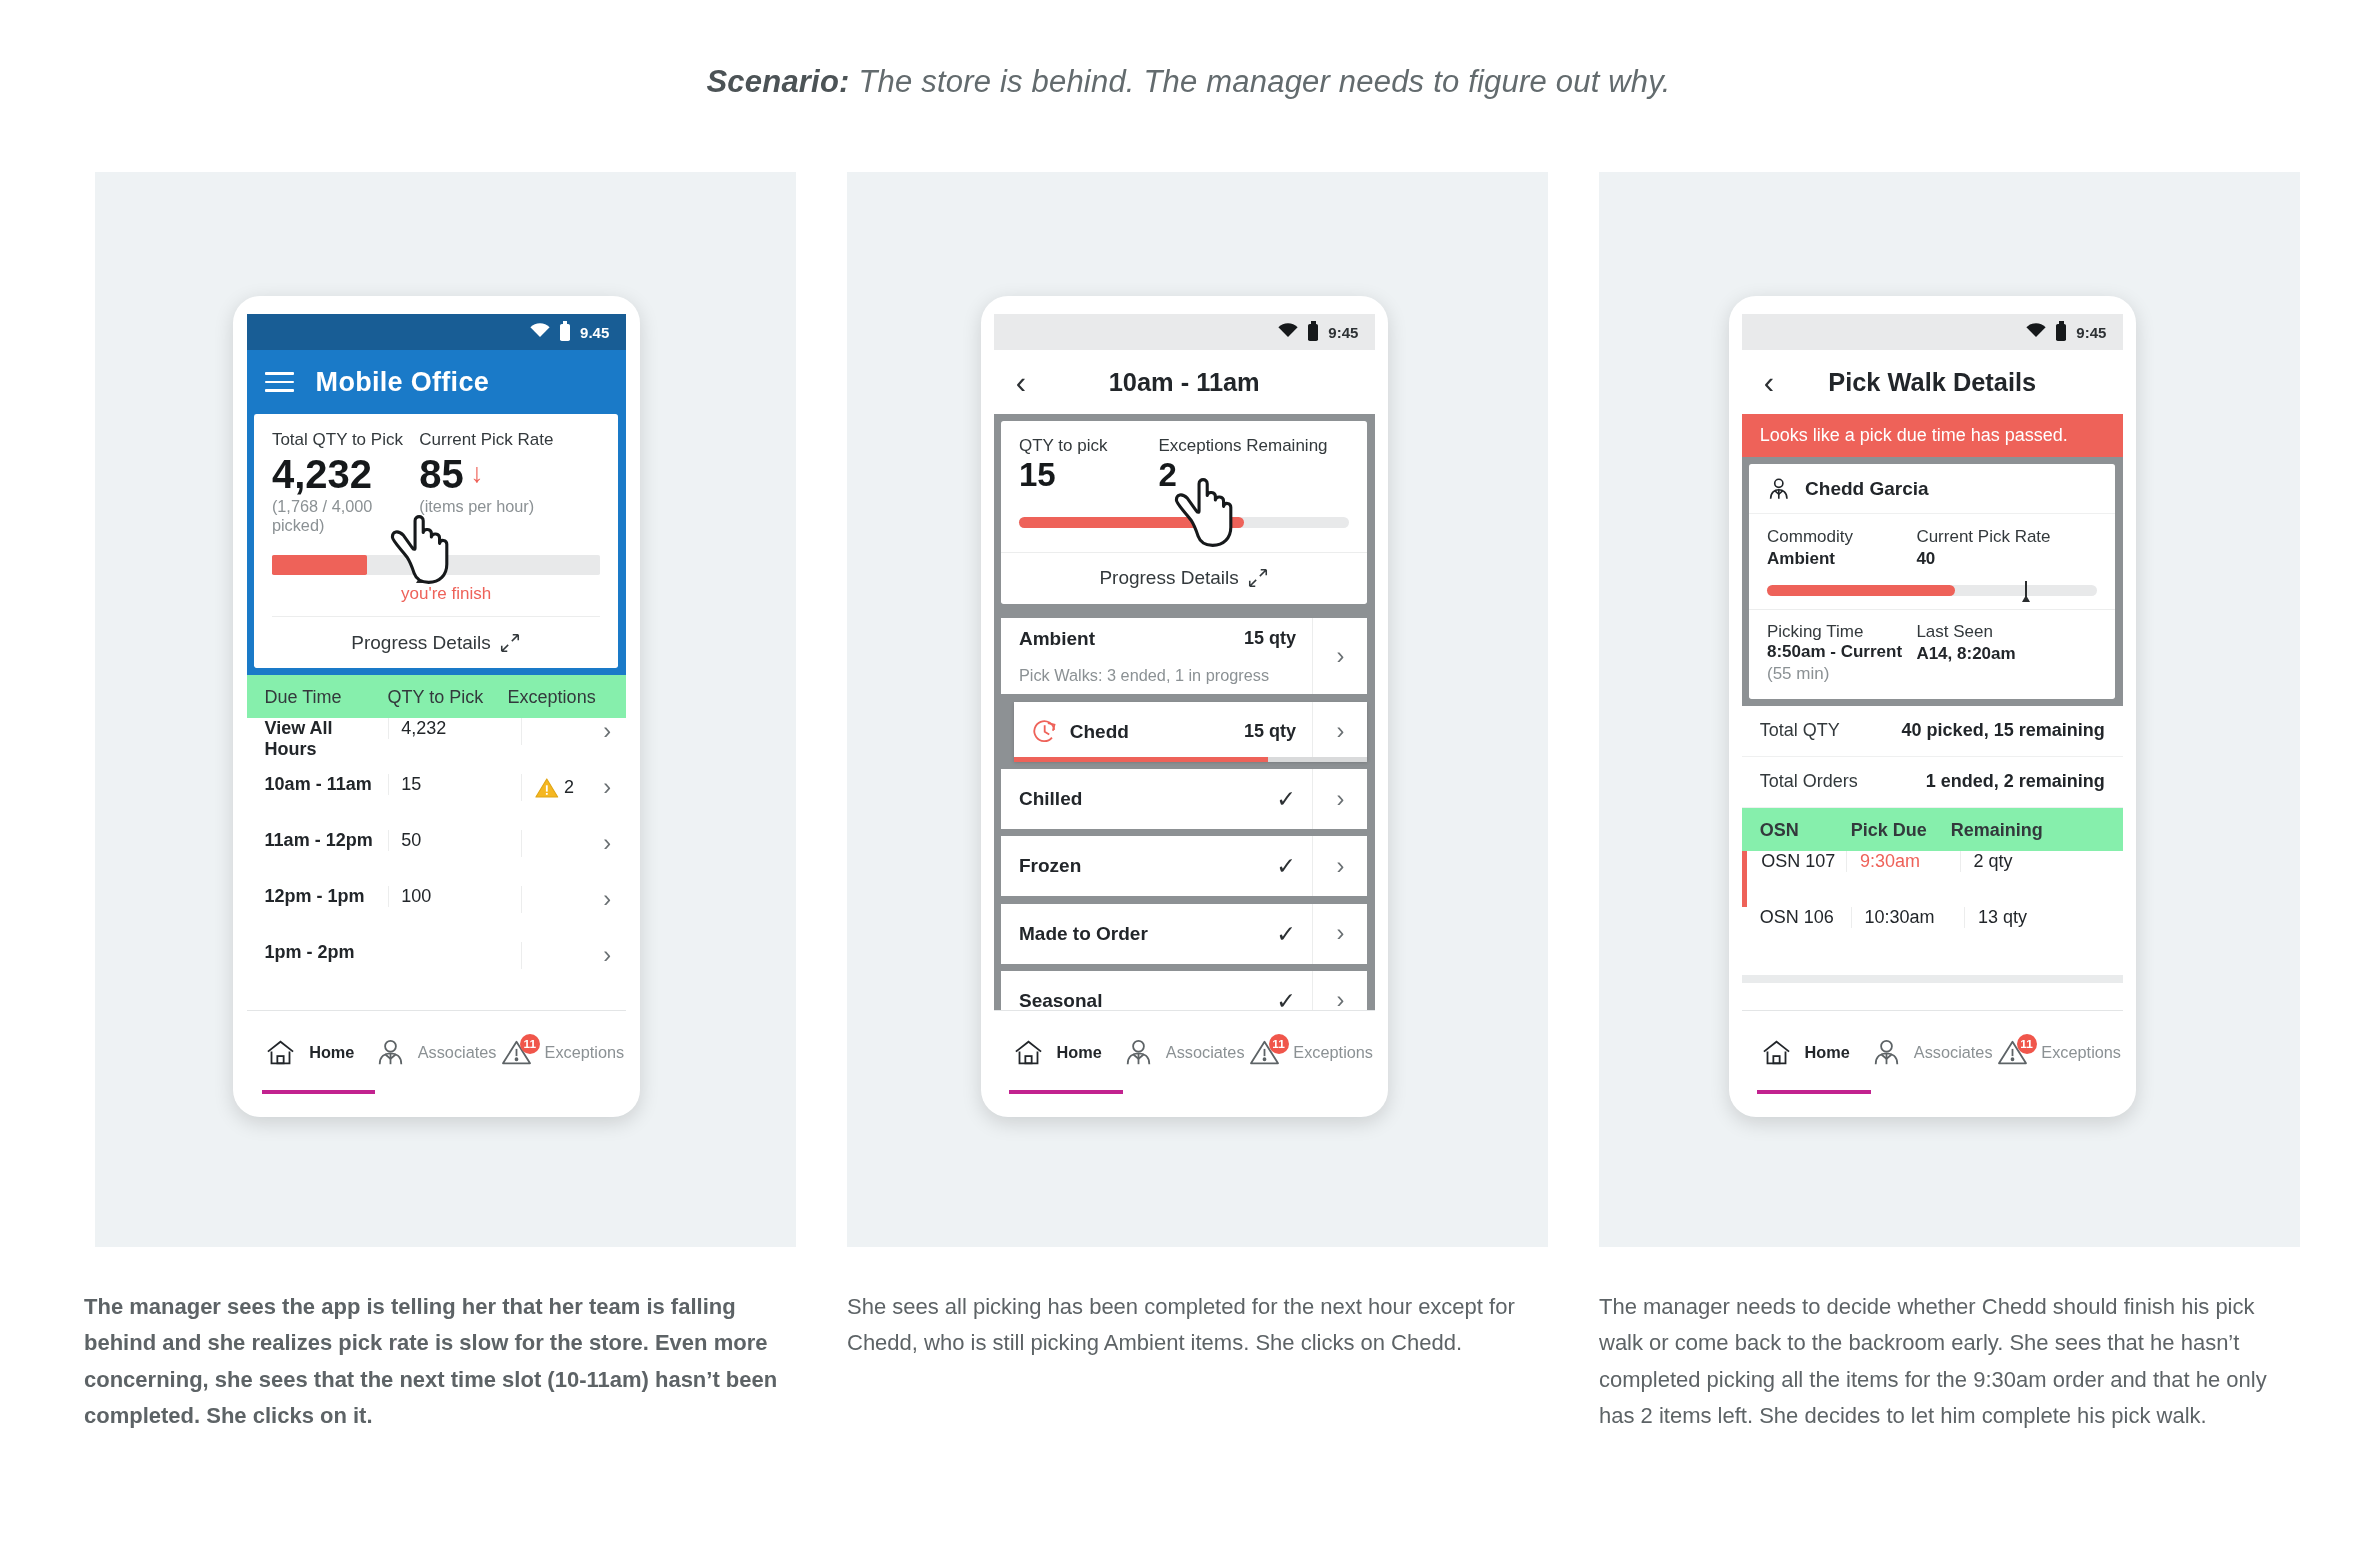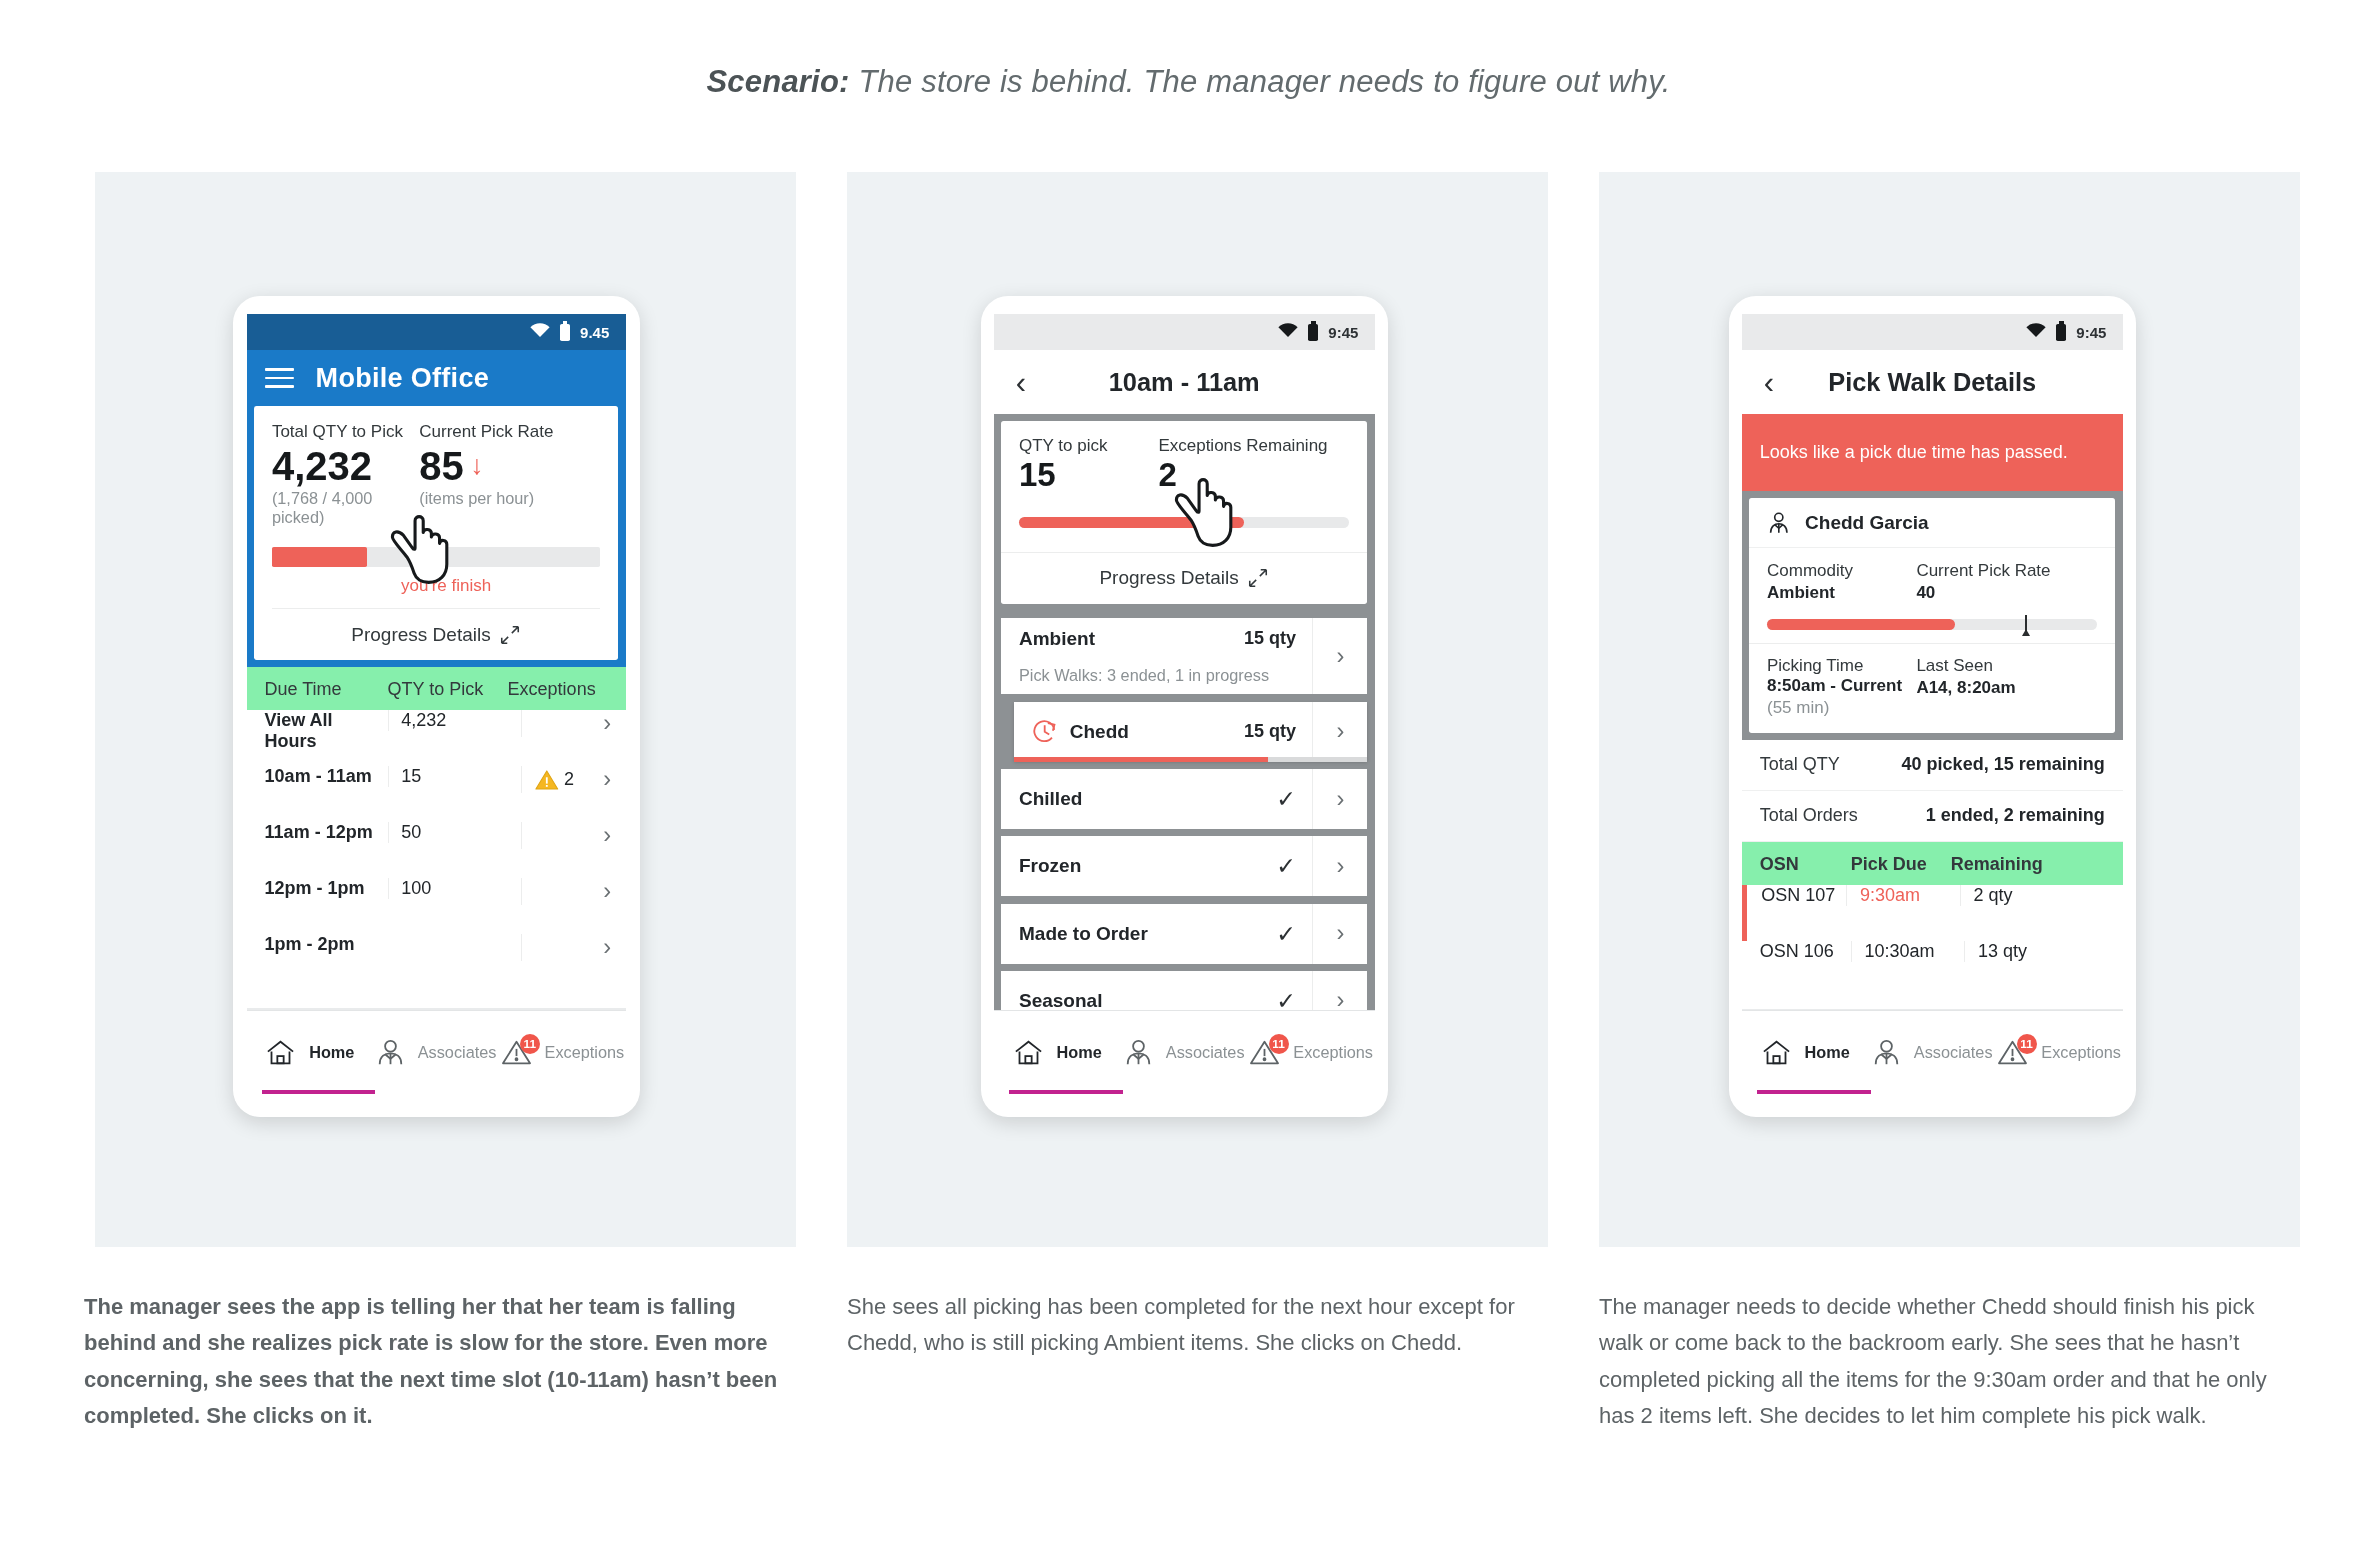--- a/index.html
+++ b/index.html
@@ -46,21 +46,21 @@
     font-size:15px;font-weight:bold;
   }
   .statusbar.dark{background:#185d95;color:#fff;}
   .statusbar.light{background:#e9eaeb;color:#2d3134;}
   .wifi{width:20px;height:14.5px;display:inline-block;}
   .batt{width:10px;height:17px;display:inline-block;border-radius:1.8px;position:relative;}
   .batt:before{content:"";position:absolute;left:2.7px;top:-2.7px;width:4.5px;height:2.7px;background:inherit;}
 
   
   .appbar{
-    background:#1a7ac8;color:#fff;height:56px;display:flex;align-items:center;padding-left:18px;gap:22px;
+    background:#1a7ac8;color:#fff;height:64px;display:flex;align-items:center;padding-left:18px;gap:22px;
   }
   .hamb{width:29px;height:20px;display:flex;flex-direction:column;justify-content:space-between;}
   .hamb i{display:block;height:2.7px;background:#fff;border-radius:0.9px;}
   .apptitle{font-size:27px;font-weight:bold;letter-spacing:0.3px;}
 
   .bluewrap{background:#1a7ac8;padding:0 7.3px 7.3px 7.3px;}
   .summary-card{background:#fff;border-radius:2.7px;padding:14.5px 18px 0 18px;}
   .sumrow{display:flex;}
   .sumcell{flex:1;}
   .sumlabel{font-size:17px;color:#33393c;line-height:1.25;}
@@ -118,21 +118,21 @@
 
   .listwrap{background:#e9ebec;padding-top:7.3px;}
   .lrow{display:flex;background:#fff;min-height:60px;align-items:stretch;margin-bottom:7.3px;position:relative;}
   .lrow .main{flex:1;display:flex;align-items:center;padding:0 16.3px 0 18px;gap:12.7px;}
   .lrow .nm{font-size:19px;font-weight:bold;color:#22262a;}
   .lrow .sub{font-size:16.3px;color:#8b9194;margin-top:3.6px;}
   .lrow .qty{font-size:18px;font-weight:bold;color:#22262a;margin-left:auto;}
   .lrow .tick{margin-left:auto;color:#2d3134;font-size:23.6px;font-weight:300;}
   .lrow .arrowcell{width:54px;display:flex;align-items:center;justify-content:center;border-left:0.9px solid #eceded;}
 
-  .alertbanner{background:#ee6259;color:#fff;font-size:18px;padding:28px 18px;}
+  .alertbanner{background:#ee6259;color:#fff;font-size:18px;padding:11px 18px;}
 
   .assoc-row{display:flex;align-items:center;gap:14.5px;padding:12.7px 18px;border-bottom:0.9px solid #eff0f0;}
   .assoc-row .nm{font-size:19px;font-weight:bold;color:#22262a;}
 
   .plainrow{display:flex;background:#fff;padding:14.5px 18px;justify-content:space-between;border-bottom:0.9px solid #eff0f0;}
   .plainrow .k{font-size:18px;color:#33393c;}
   .plainrow .v{font-size:18px;font-weight:bold;color:#22262a;}
 
   .caption{
     position:absolute;

